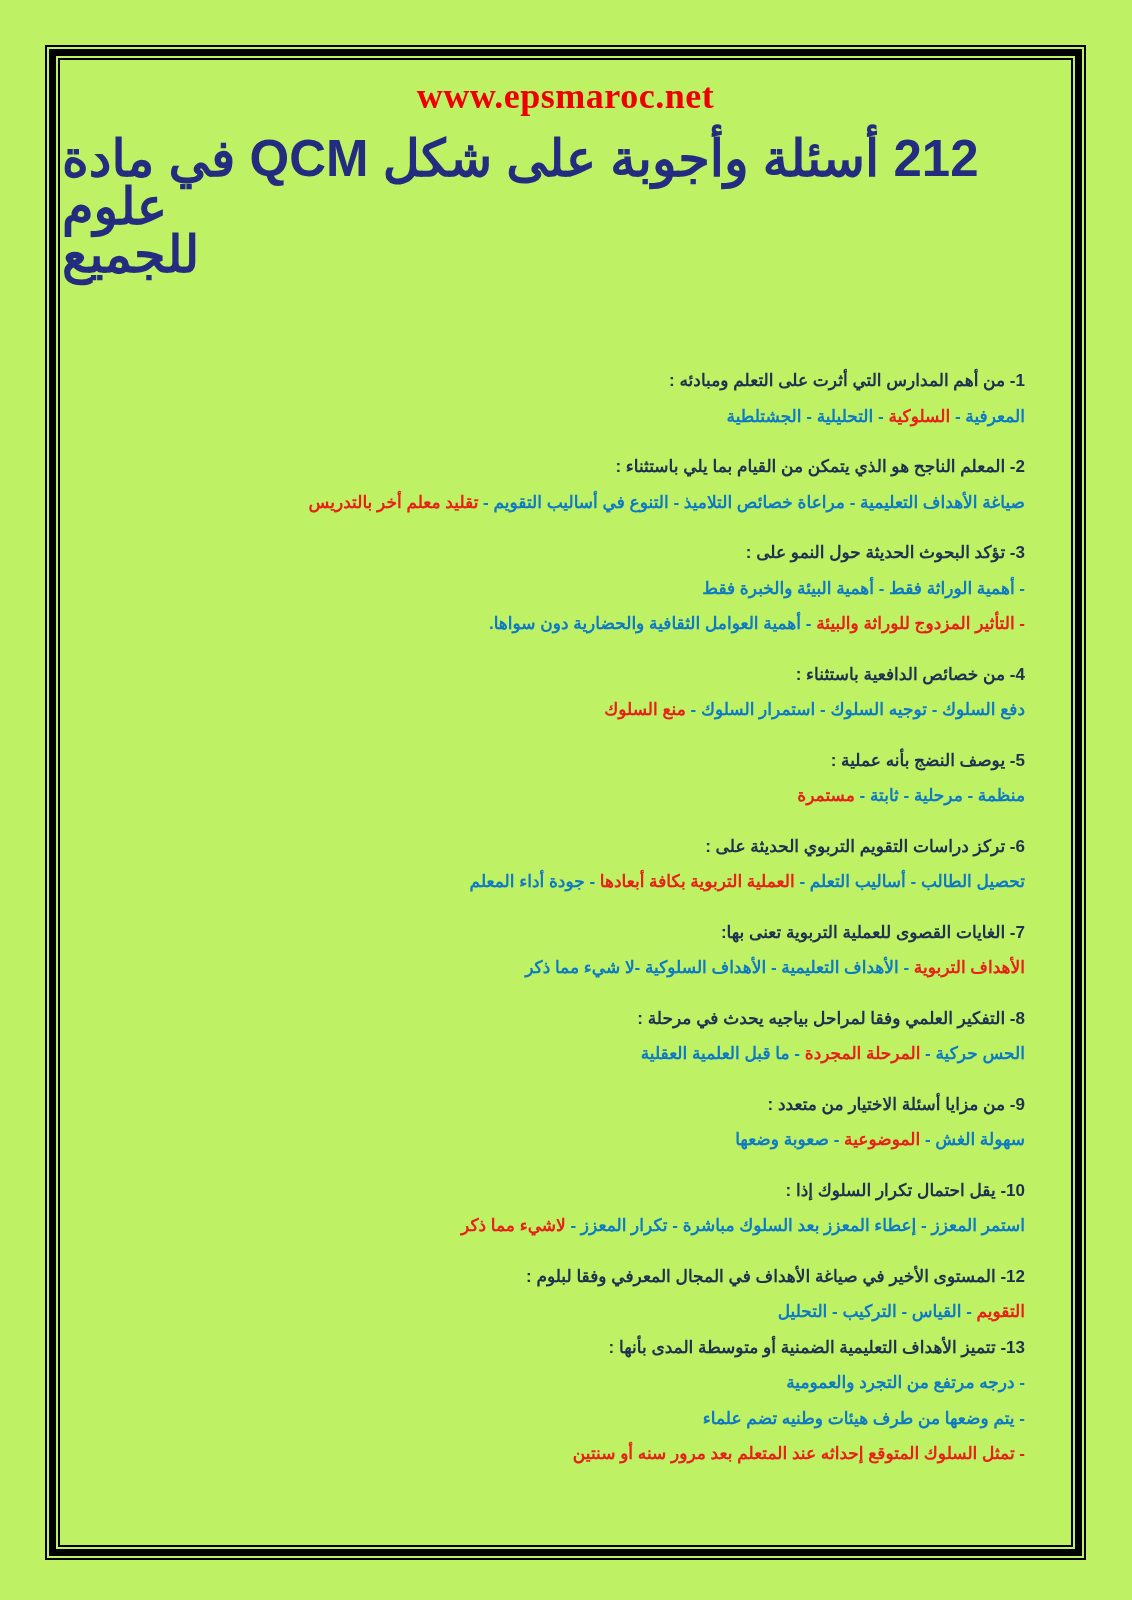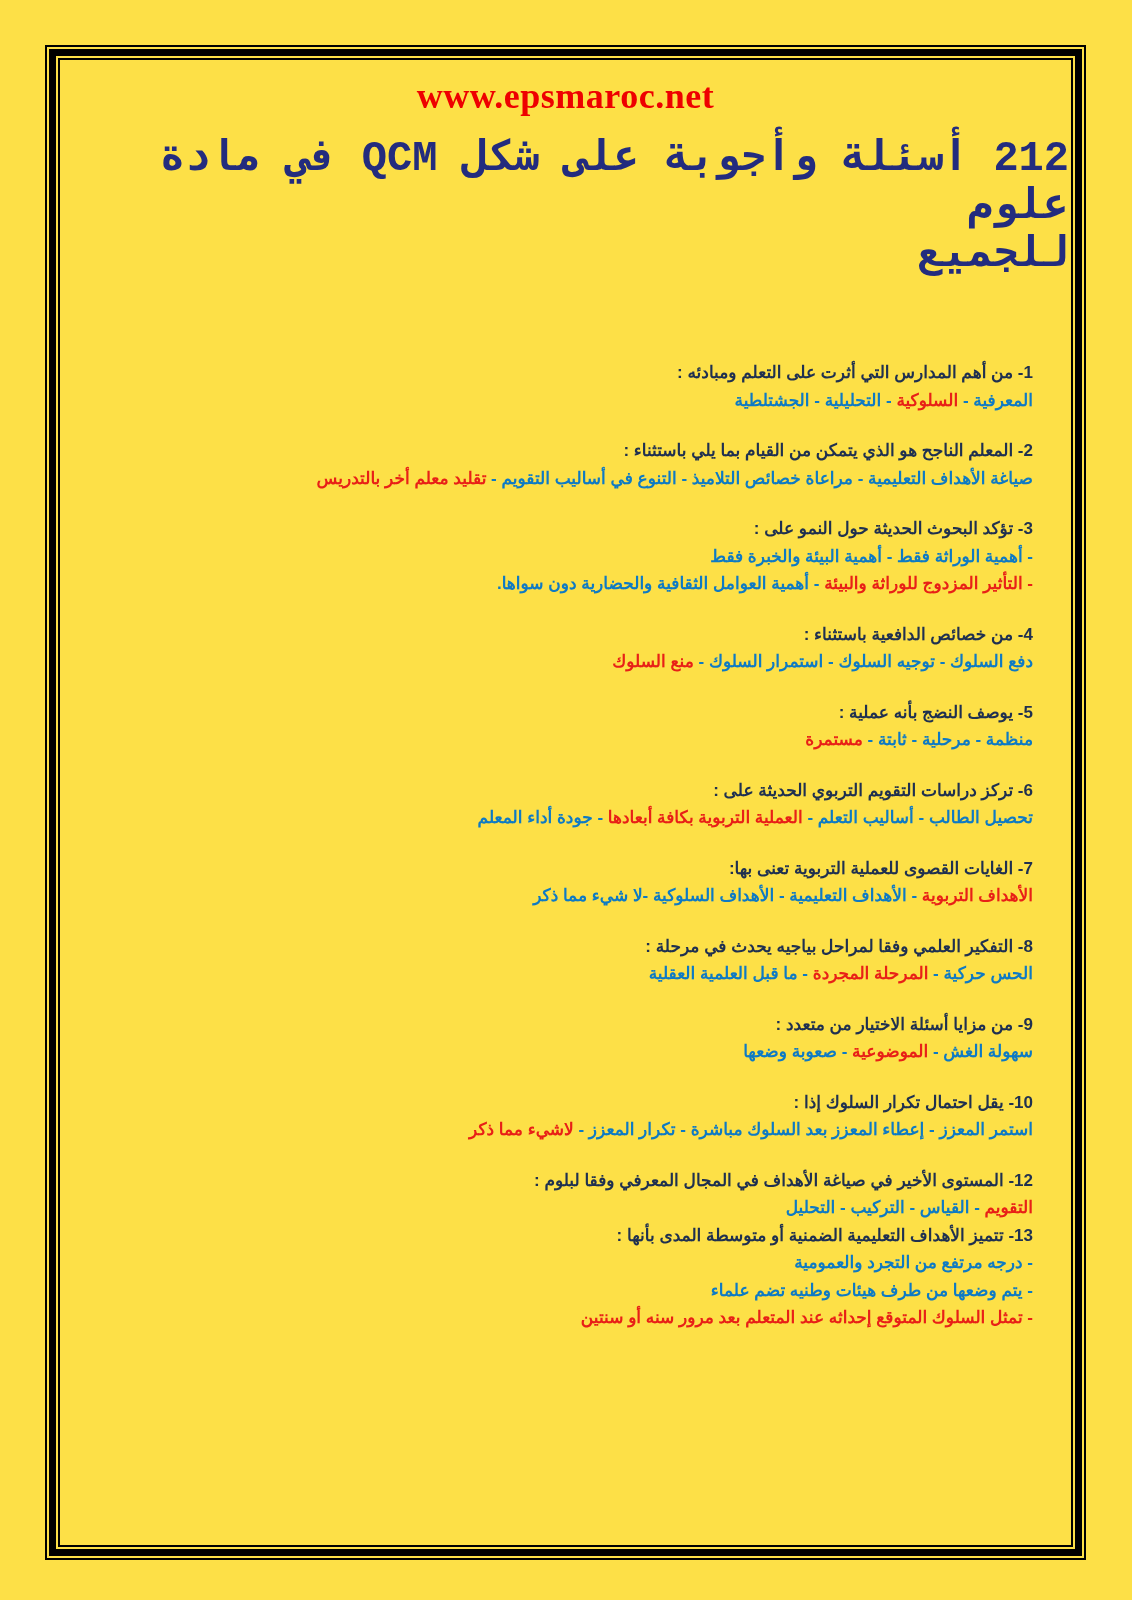--- a/index.html
+++ b/index.html
@@ -1,50 +1,50 @@
 <!DOCTYPE html>
 <html lang="ar"><head>
 <meta charset="utf-8">
 <style>
   html,body{margin:0;padding:0;background:#ffffff;}
   .page{
     position:relative;
     width:1132px;height:1600px;
-    background:#fde047;
+    background:#bef264;
     overflow:hidden;
     font-family:"Liberation Sans",sans-serif;
   }
   
   .frame{
     position:absolute;left:45px;top:45px;right:46px;bottom:40px;
     border:2px solid #000;padding:2px;box-sizing:border-box;
   }
   .frame-mid{width:100%;height:100%;border:7px solid #000;padding:2px;box-sizing:border-box;}
   .frame-inner{width:100%;height:100%;border:2px solid #000;box-sizing:border-box;}
 
   .content{position:absolute;left:62px;top:62px;right:63px;bottom:57px;overflow:hidden;}
 
   .url{
     margin-top:13px;text-align:center;
     font-family:"Liberation Serif",serif;font-weight:bold;
     font-size:36px;color:#ee0000;letter-spacing:.5px;
   }
   .title{
-    margin-top:18px;text-align:right;direction:rtl;
-    font-family:Liberation Mono, monospace;font-weight:bold;
-    font-size:42px;line-height:48px;color:#232c7e;
+    margin-top:18px;text-align:left;direction:rtl;
+    font-family:Liberation Sans, sans-serif;font-weight:bold;
+    font-size:51px;line-height:48px;color:#232c7e;
   }
   .questions{
     direction:rtl;text-align:right;
     padding:80px 36px 0 40px;
     font-weight:bold;font-size:17px;line-height:27.5px;
   }
   .q{margin:0 0 23px 0;}
   .q.tight{margin-bottom:0;}
-  .q p{margin:0;}
+  .q p{margin:8px;}
   .stem{color:#1f3050;}
   .seg-b{color:#0e7ac4;}
   .seg-r{
     color:#e82017;
     text-decoration-thickness:2px;
     text-underline-offset:5px;
   }
 </style>
 </head>
 <body>

